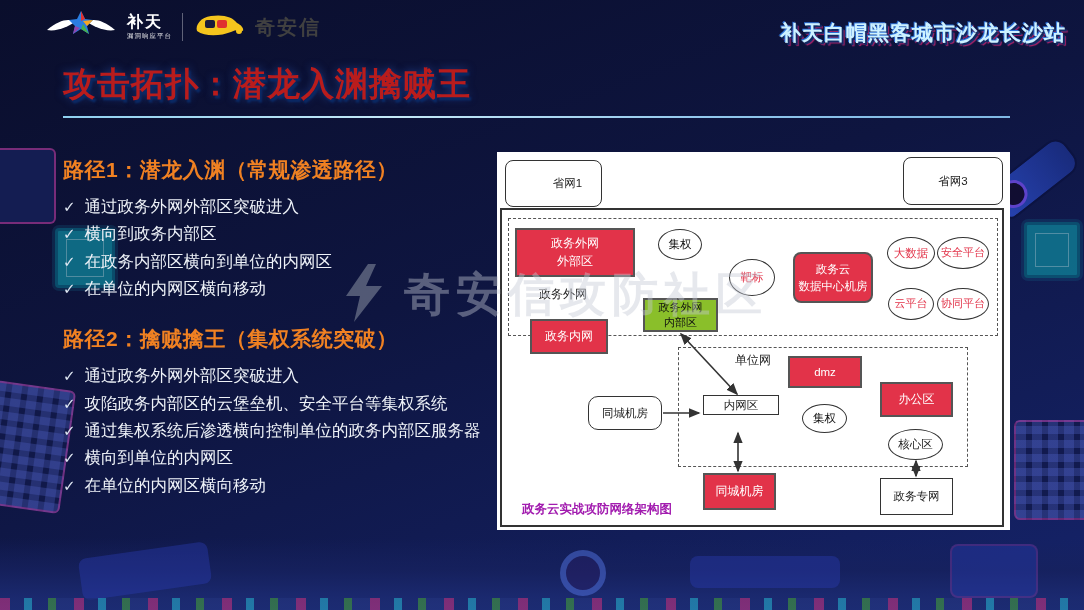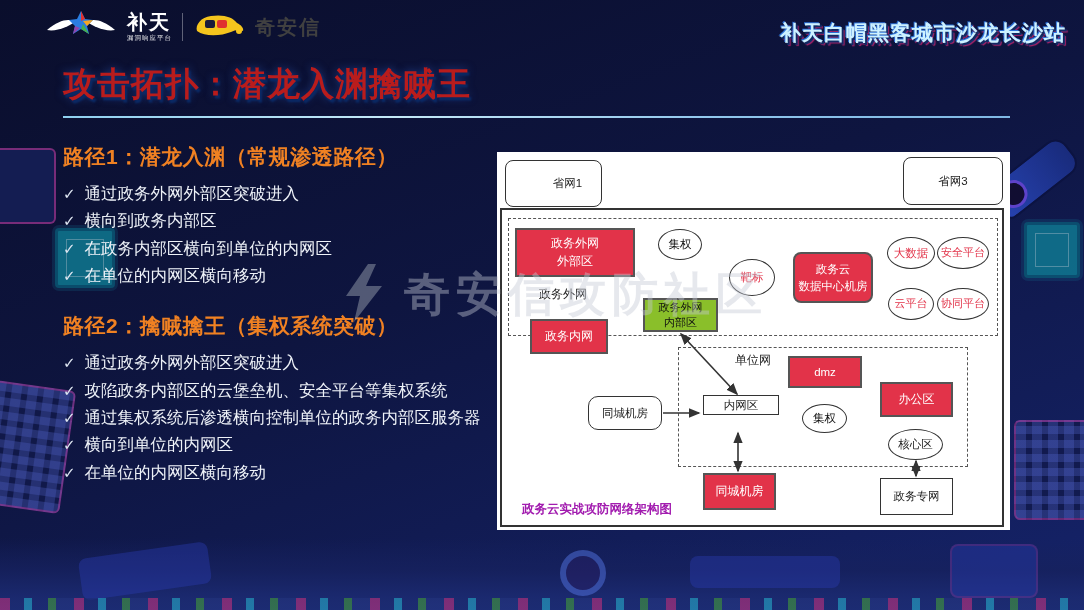--- a/index.html
+++ b/index.html
@@ -23,37 +23,37 @@
     background:repeating-linear-gradient(90deg,#e0317c 0 10px,#1b2a6e 10px 24px,#27c4d8 24px 32px,#1b2a6e 32px 48px,#49b02c 48px 56px,#25357f 56px 74px);}
   .decor-blob{background:#2b3db3;opacity:.4;border-radius:8px;}
   .decor-lens{border:6px solid #5a7df0;border-radius:50%;opacity:.45;background:#2a1f66;}
   .flashlight{background:linear-gradient(90deg,#2a49c0,#1b2f86);border-radius:8px 14px 14px 8px;
     transform:rotate(-38deg);opacity:.85;border:2px solid #0c1340;}
   .flashlight:before{content:"";position:absolute;left:4px;top:50%;transform:translateY(-50%);
     width:22px;height:22px;border-radius:50%;background:#120c2e;border:3px solid #6b4ae0;}
   
   .hdr-left{position:absolute;left:45px;top:8px;display:flex;align-items:center;gap:10px;}
   .butian-text{display:flex;flex-direction:column;line-height:1;color:#fff;}
-  .butian-title{font-size:20px;font-weight:bold;letter-spacing:2px;}
+  .butian-title{font-size:16px;font-weight:bold;letter-spacing:2px;}
   .butian-sub{font-size:6.5px;margin-top:3px;letter-spacing:1px;opacity:.9;}
   .hdr-divider{width:1px;height:28px;background:rgba(255,255,255,.35);}
   .qax-label{color:#404040;font-weight:bold;font-size:20px;letter-spacing:2px;}
   .event-badge{
     position:absolute;right:18px;top:19px;font-size:21px;font-weight:bold;letter-spacing:1px;
     color:#cdf1ff;
     text-shadow:-1px -1px 0 #2a6fd6,1px 1px 0 #12275e,2px 2px 0 #14306b,3px 3px 1px rgba(226,40,120,.75);
   }
   
   .page-title{position:absolute;left:63px;top:62px;font-size:33px;font-weight:bold;color:#b91c1c;
     letter-spacing:1px;text-shadow:2px 3px 2px #0a2a66,0 0 8px rgba(50,100,210,.55);}
   .title-underline{position:absolute;left:63px;top:116px;width:947px;height:2px;
     background:linear-gradient(90deg,#8fd0f0 0%,#c4e9f7 35%,#8fc6ec 70%,#7fb8e4 100%);}
   
   .content{position:absolute;left:63px;top:140px;width:430px;}
-  .sec-heading{color:#f08122;font-size:21px;font-weight:bold;margin:3px 0 14px 0;letter-spacing:.5px;}
+  .sec-heading{color:#f08122;font-size:21px;font-weight:bold;margin:16px 0 14px 0;letter-spacing:.5px;}
   .sec2{margin-top:28px;}
   ul.bullets{list-style:none;margin:0;padding:0;}
   ul.bullets li{display:flex;align-items:flex-start;margin-bottom:10px;color:#eef2f8;font-size:16.5px;line-height:1.05;}
   .chk{color:#dfe7f2;margin-right:9px;font-size:15px;position:relative;top:1px;}
   
   .watermark{position:absolute;left:338px;top:262px;display:flex;align-items:center;gap:14px;
     z-index:5;pointer-events:none;text-align:center;}
   .watermark-text{font-size:46px;font-weight:bold;letter-spacing:6px;color:rgba(195,201,212,.42);}
   
   .diagram-panel{position:absolute;left:497px;top:152px;width:513px;height:378px;background:#fff;z-index:2;}

